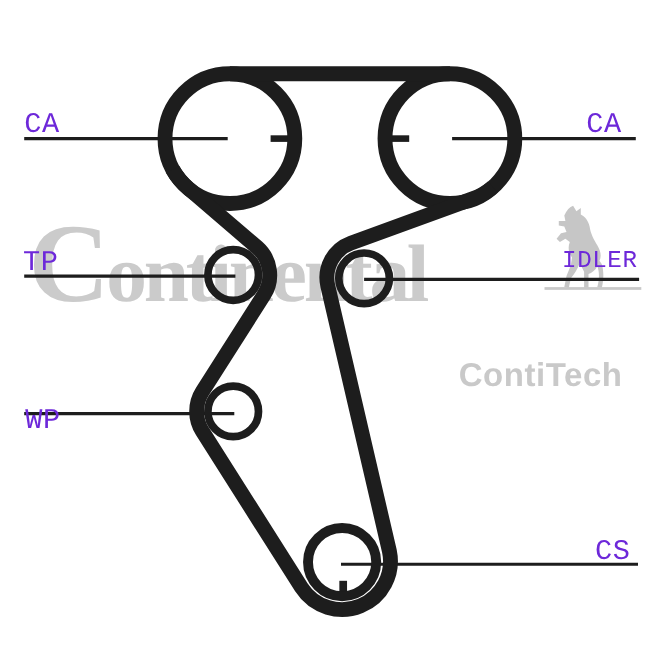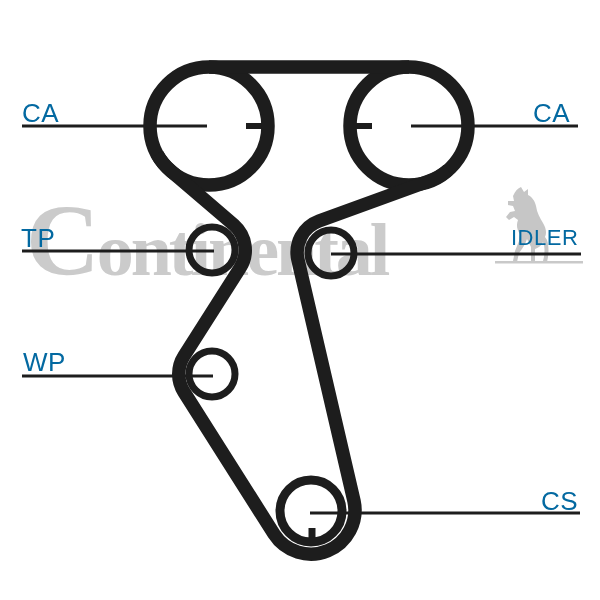--- a/index.html
+++ b/index.html
@@ -14,36 +14,37 @@
     font-size:74px;line-height:1;color:#cbcbcb;letter-spacing:-3px;
     user-select:none;white-space:nowrap;
   }
   .wm-brand::first-letter{font-size:102px;}
   .wm-sub{
     position:absolute;left:417px;top:325px;
     font-family:"Liberation Sans", sans-serif;font-weight:bold;
     font-size:30px;color:#c9c9c9;letter-spacing:0.5px;user-select:none;
   }
   .lbl{
-    position:absolute;color:#0369a1;font-size:26px;font-weight:400;
-    letter-spacing:0.5px;white-space:nowrap;user-select:none;
+    position:absolute;color:#6d28d9;font-size:26px;font-weight:400;
+    letter-spacing:0.5px;white-space:nowrap;user-select:none;font-family:Liberation Mono, monospace;
   }
   .lbl-ca-left {left:22px; top:98px;}
   .lbl-ca-right{left:533px;top:98px;}
   .lbl-tp      {left:21px; top:223px;}
   .lbl-idler   {left:511px;top:225px;font-size:22px;}
-  .lbl-wp      {left:23px; top:347px;}
+  .lbl-wp      {left:23px; top:367px;}
   .lbl-cs      {left:541px;top:486px;}
 </style>
 </head>
 <body>
 
 <div class="stage">
 
   <div class="wm-brand">Continental</div>
+  <div class="wm-sub">ContiTech</div>
 
   <svg width="600" height="600" viewBox="0 0 600 600">
 
     <g transform="translate(505,187)" fill="#c6c6c6">
       <path d="M16,0 L19,5 L23,2 L23,8
                C27,10 30,14 31,19
                C32,26 35,31 38,36
                C41,41 42,46 40,50
                L42,53 C44,59 44,67 42,75 L38,74
                C40,67 40,60 38,55

